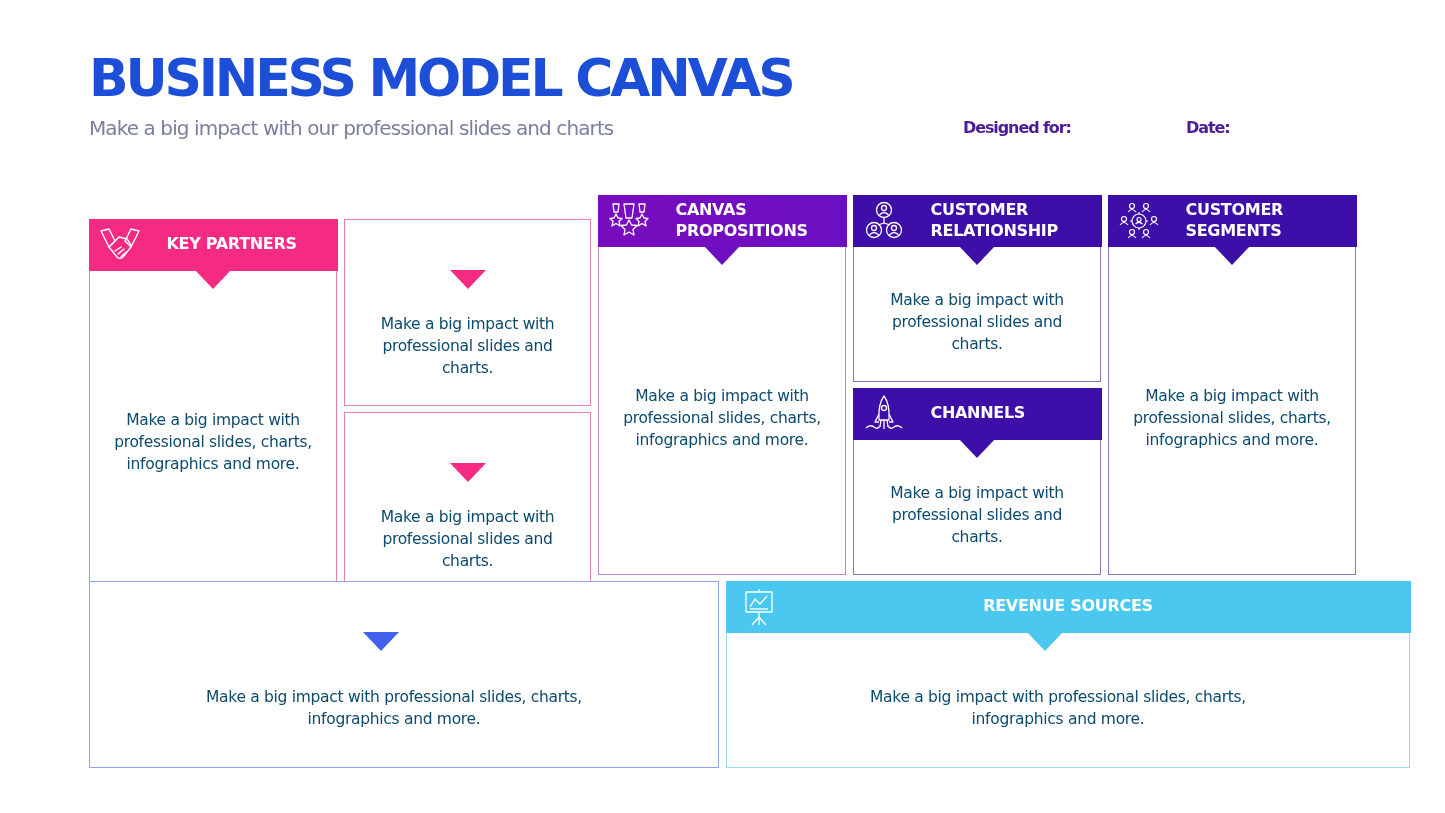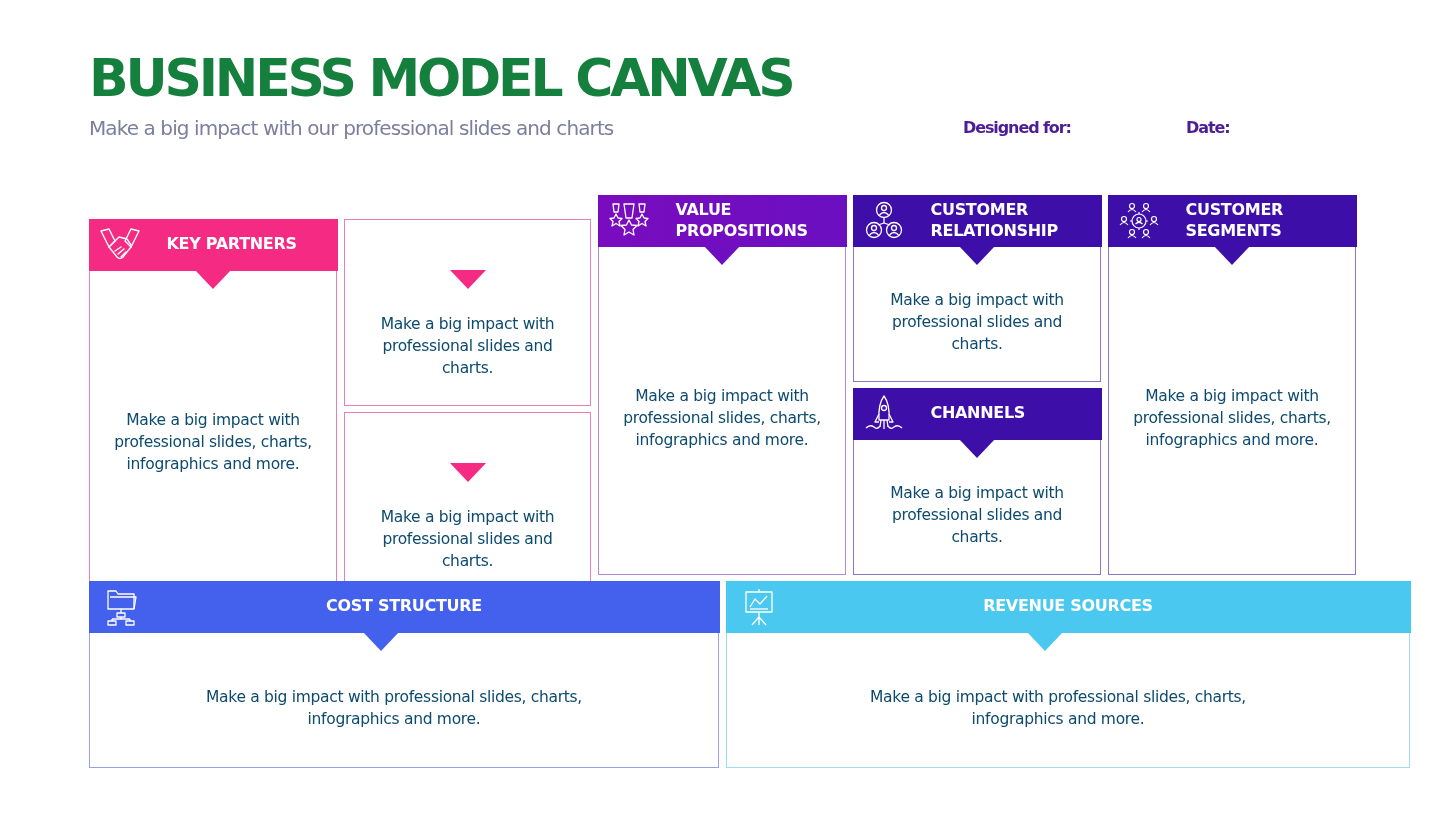--- a/index.html
+++ b/index.html
@@ -2,21 +2,21 @@
 <html><head>
 <meta charset="utf-8">
 <style>
   * { box-sizing: border-box; margin: 0; padding: 0; }
   html, body { width: 1445px; height: 813px; background: #ffffff; overflow: hidden; }
   body { position: relative; font-family: "DejaVu Sans", "Liberation Sans", sans-serif; }
 
   .title {
     position: absolute; left: 89px; top: 48px;
     font-family: "DejaVu Sans", sans-serif; font-weight: 700;
-    font-size: 52px; letter-spacing: -3.2px; color: #15803d; line-height: 60px;
+    font-size: 52px; letter-spacing: -3.2px; color: #1d4ed8; line-height: 60px;
     white-space: nowrap;
   }
   .subtitle {
     position: absolute; left: 89px; top: 114px;
     font-family: "DejaVu Sans", sans-serif; font-size: 20px; letter-spacing: -0.9px;
     color: #7a7f9e; line-height: 28px; white-space: nowrap;
   }
   .meta-label {
     position: absolute; top: 114px; font-family: "DejaVu Sans", sans-serif; font-weight: 700;
     font-size: 16px; letter-spacing: -1.1px; color: #4c1d95; line-height: 28px; white-space: nowrap;
@@ -117,21 +117,21 @@
       <svg width="40" height="38" viewBox="0 0 40 38" fill="none" stroke="#fff" stroke-width="1.3" stroke-linejoin="round">
         <path d="M4 2 L10 2 L9 10 L5 10 Z"></path>
         <path d="M15 2 L25 2 L23 16 L17 16 Z"></path>
         <path d="M30 2 L36 2 L35 10 L31 10 Z"></path>
         <path d="M7 12 L9 16 L13 16.5 L10 19.5 L11 24 L7 21.5 L3 24 L4 19.5 L1 16.5 L5 16 Z"></path>
         <path d="M33 12 L35 16 L39 16.5 L36 19.5 L37 24 L33 21.5 L29 24 L30 19.5 L27 16.5 L31 16 Z"></path>
         <path d="M20 18 L22.5 23 L28 23.5 L24 27.5 L25 33 L20 30 L15 33 L16 27.5 L12 23.5 L17.5 23 Z"></path>
       </svg>
     </span>
     <span class="head-label" style="top:4px;">
-      <span style="display:block;">VALUE</span>
+      <span style="display:block;">CANVAS</span>
       <span style="display:block;">PROPOSITIONS</span>
     </span>
   </div>
   <div class="notch"></div>
   <div class="body">Make a big impact with professional slides, charts, infographics and more.</div>
 </div>
 
 <div class="cell indigo" style="left:853px; top:195px; width:248px; height:187px;">
   <div class="head">
     <span class="icon">
@@ -199,33 +199,20 @@
     <span class="head-label" style="top:4px;">
       <span style="display:block;">CUSTOMER</span>
       <span style="display:block;">SEGMENTS</span>
     </span>
   </div>
   <div class="notch"></div>
   <div class="body">Make a big impact with professional slides, charts, infographics and more.</div>
 </div>
 
 <div class="cell blue" style="left:89px; top:581px; width:630px; height:187px;">
-  <div class="head">
-    <span class="icon" style="left:12px;">
-      <svg width="36" height="40" viewBox="0 0 36 40" fill="none" stroke="#fff" stroke-width="1.3" stroke-linejoin="round">
-        <path d="M4 4 L12 4 L14 7 L30 7 L30 22 L4 22 Z"></path>
-        <path d="M6 10 L32 10 L30 22"></path>
-        <path d="M17 22 V26 M13 26 H21 V30 H13 Z"></path>
-        <path d="M17 30 V32 M8 32 H26 M8 32 V34 M26 32 V34"></path>
-        <rect x="4" y="34" width="8" height="4"></rect>
-        <rect x="22" y="34" width="8" height="4"></rect>
-      </svg>
-    </span>
-    <span class="head-label center" style="top:14px;">COST STRUCTURE</span>
-  </div>
   <div class="notch" style="margin-left:-41px;"></div>
   <div class="body wide" style="padding-right:120px;padding-left:100px;">Make a big impact with professional slides, charts, infographics and more.</div>
 </div>
 
 <div class="cell cyan" style="left:726px; top:581px; width:684px; height:187px;">
   <div class="head">
     <span class="icon" style="left:12px;">
       <svg width="34" height="40" viewBox="0 0 34 40" fill="none" stroke="#fff" stroke-width="1.3" stroke-linejoin="round">
         <path d="M17 2 V5"></path>
         <rect x="4" y="5" width="26" height="20"></rect>

